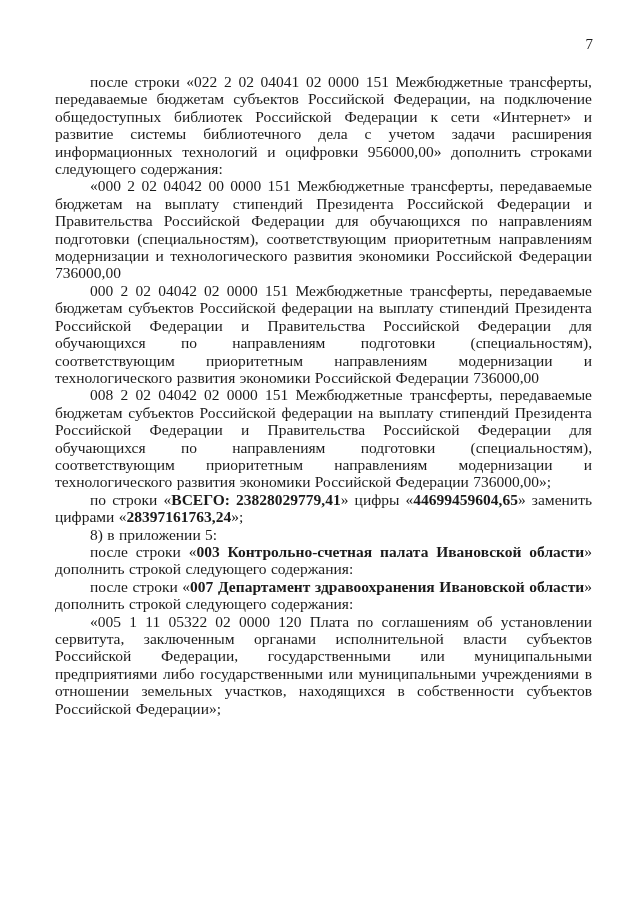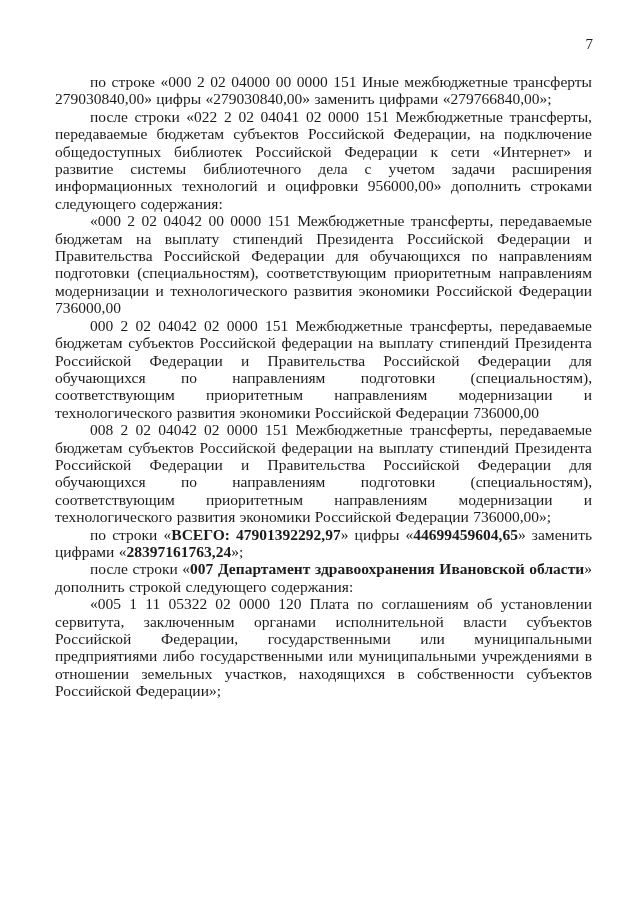--- a/index.html
+++ b/index.html
@@ -41,22 +41,23 @@
   .para b {
     font-weight: bold;
   }
 </style>
 </head>
 <body>
 
 <div class="page">
   <div class="page-number">7</div>
   <div class="doc-body">
-      <p class="para"><span>по строке «000 2 02 04000 00 0000 151 Иные межбюджетные трансферты 279030840,00» цифры «279030840,00» заменить цифрами «279766840,00»;</span></p>
       <p class="para"><span>после строки «022 2 02 04041 02 0000 151 Межбюджетные трансферты, передаваемые бюджетам субъектов Российской Федерации, на подключение общедоступных библиотек Российской Федерации к сети «Интернет» и развитие системы библиотечного дела с учетом задачи расширения информационных технологий и оцифровки 956000,00» дополнить строками следующего содержания:</span></p>
       <p class="para"><span>«000 2 02 04042 00 0000 151 Межбюджетные трансферты, передаваемые бюджетам на выплату стипендий Президента Российской Федерации и Правительства Российской Федерации для обучающихся по направлениям подготовки (специальностям), соответствующим приоритетным направлениям модернизации и технологического развития экономики Российской Федерации 736000,00</span></p>
       <p class="para"><span>000 2 02 04042 02 0000 151 Межбюджетные трансферты, передаваемые бюджетам субъектов Российской федерации на выплату стипендий Президента Российской Федерации и Правительства Российской Федерации для обучающихся по направлениям подготовки (специальностям), соответствующим приоритетным направлениям модернизации и технологического развития экономики Российской Федерации 736000,00</span></p>
       <p class="para"><span>008 2 02 04042 02 0000 151 Межбюджетные трансферты, передаваемые бюджетам субъектов Российской федерации на выплату стипендий Президента Российской Федерации и Правительства Российской Федерации для обучающихся по направлениям подготовки (специальностям), соответствующим приоритетным направлениям модернизации и технологического развития экономики Российской Федерации 736000,00»;</span></p>
-      <p class="para"><span>по строки «</span><b>ВСЕГО: 47901392292,97</b><span>» цифры «</span><b>44699459604,65</b><span>» заменить цифрами «</span><b>28397161763,24</b><span>»;</span></p>
+      <p class="para"><span>по строки «</span><b>ВСЕГО: 23828029779,41</b><span>» цифры «</span><b>44699459604,65</b><span>» заменить цифрами «</span><b>28397161763,24</b><span>»;</span></p>
+      <p class="para"><span>8) в приложении 5:</span></p>
+      <p class="para"><span>после строки «</span><b>003 Контрольно-счетная палата Ивановской области</b><span>» дополнить строкой следующего содержания:</span></p>
       <p class="para"><span>после строки «</span><b>007 Департамент здравоохранения Ивановской области</b><span>» дополнить строкой следующего содержания:</span></p>
       <p class="para"><span>«005 1 11 05322 02 0000 120 Плата по соглашениям об установлении сервитута, заключенным органами исполнительной власти субъектов Российской Федерации, государственными или муниципальными предприятиями либо государственными или муниципальными учреждениями в отношении земельных участков, находящихся в собственности субъектов Российской Федерации»;</span></p>
     </div>
 </div>
 
 </body></html>

